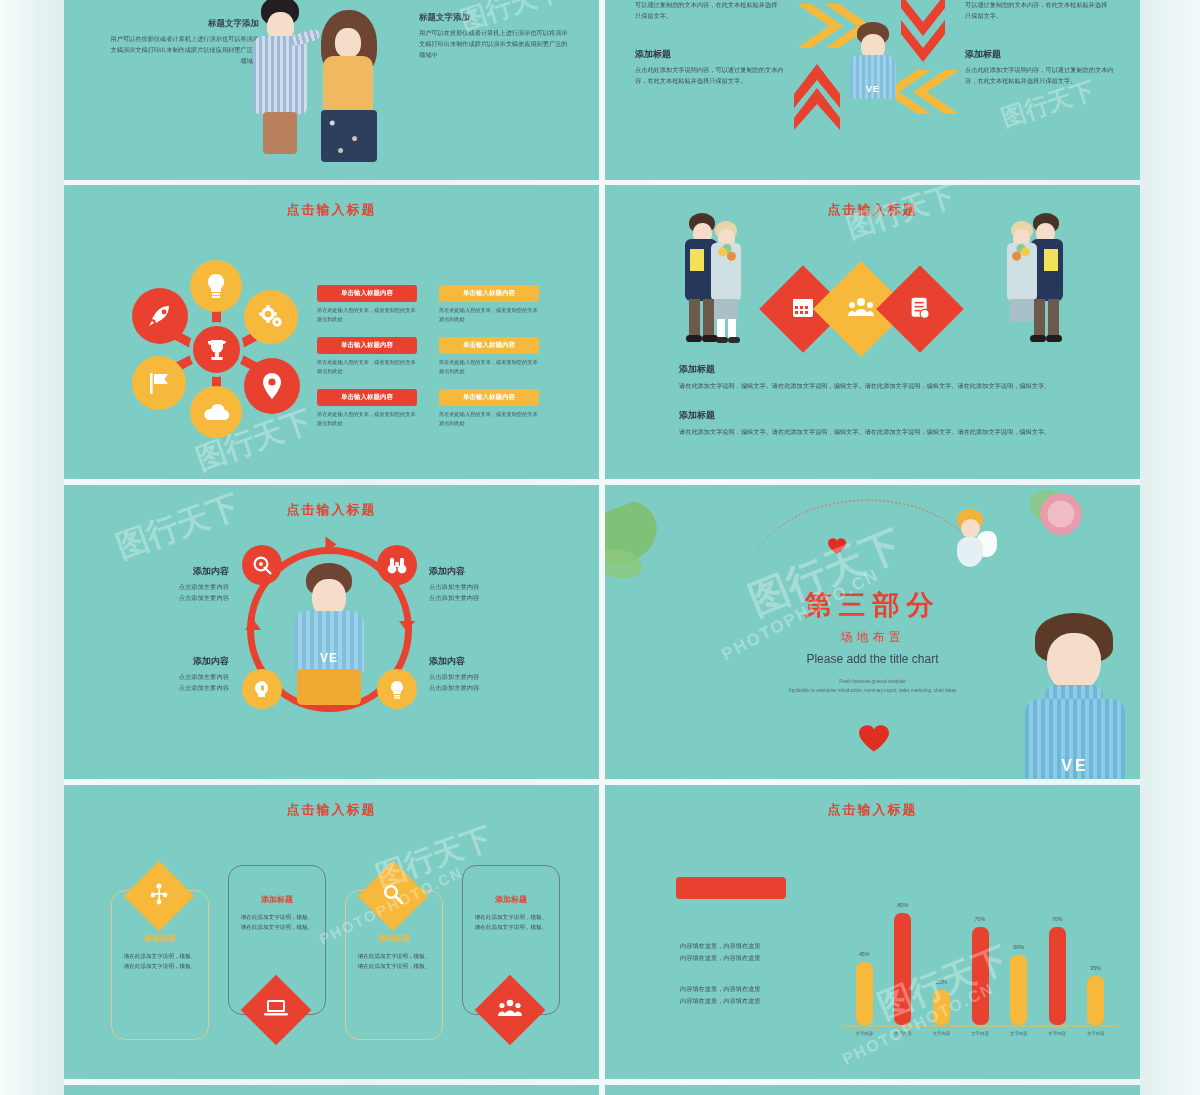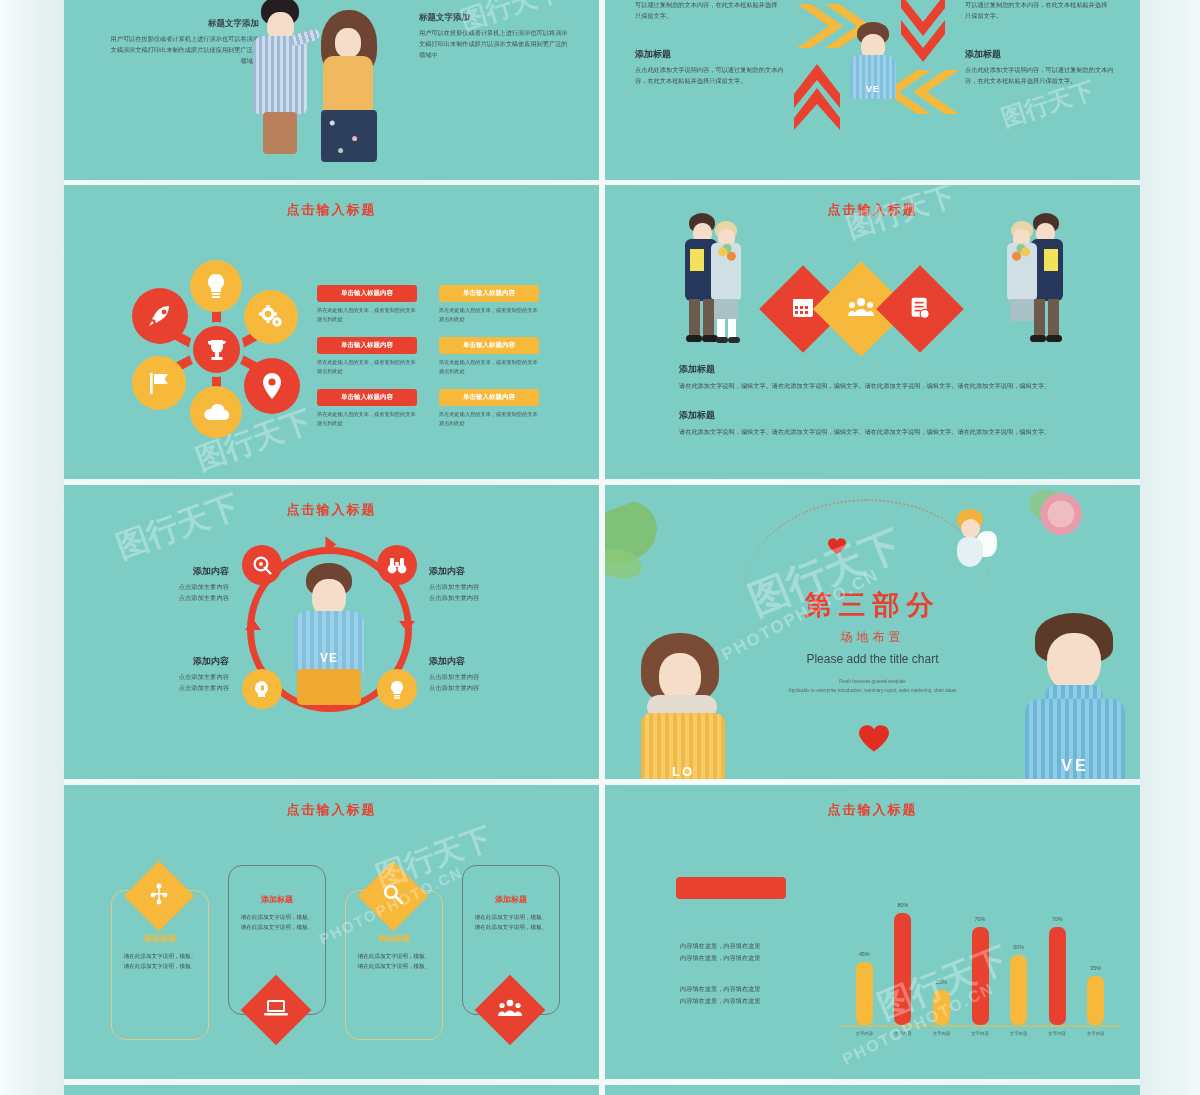--- a/index.html
+++ b/index.html
@@ -517,30 +517,20 @@
       <div>Fresh business general template</div>
       <div>Applicable to enterprise introduction, summary report, sales marketing, chart datas</div>
     </div>
 
     <div style="position:absolute;left:252px;top:238px;width:34px;height:30px;">
       <svg viewBox="0 0 24 22" width="34" height="30">
           <path d="M12 21S1 13.5 1 7.2A5.9 5.9 0 0 1 12 4.6 5.9 5.9 0 0 1 23 7.2C23 13.5 12 21 12 21z" fill="#e02f22"></path>
         </svg>
     </div>
 
-    <div style="position:absolute;left:28px;top:148px;width:100px;height:150px;">
-      <div class="hair" style="left:8px;top:0;width:78px;height:70px;background:#7b4c35;border-radius:48% 48% 38% 38%;"></div>
-      <div class="face" style="left:26px;top:20px;width:42px;height:48px;"></div>
-      <div style="position:absolute;left:14px;top:62px;width:70px;height:24px;background:#e4dbd0;border-radius:12px;"></div>
-      <div style="position:absolute;left:8px;top:80px;width:84px;height:70px;border-radius:10px 10px 0 0;
-           background:repeating-linear-gradient(90deg,#f0b844 0 4px,#f7cb68 4px 8px);display:flex;
-           align-items:flex-end;justify-content:center;padding-bottom:4px;">
-        <span style="color:#fff;font-size:13px;font-weight:bold;letter-spacing:2px;">LO</span>
-      </div>
-    </div>
 
     <div style="position:absolute;right:12px;top:128px;width:105px;height:168px;">
       <div class="hair" style="left:12px;top:0;width:78px;height:50px;background:#5c3a28;border-radius:50% 50% 30% 30%;"></div>
       <div class="face" style="left:24px;top:20px;width:54px;height:58px;"></div>
       <div style="position:absolute;left:22px;top:72px;width:58px;height:20px;border-radius:10px;
            background:repeating-linear-gradient(90deg,#6cb6d8 0 4px,#8fcbe4 4px 8px);"></div>
       <div style="position:absolute;left:2px;top:86px;width:100px;height:82px;border-radius:14px 14px 0 0;
            background:repeating-linear-gradient(90deg,#6cb6d8 0 4px,#8fcbe4 4px 8px);display:flex;
            align-items:flex-end;justify-content:center;padding-bottom:6px;">
         <span style="color:#fff;font-size:16px;font-weight:bold;letter-spacing:3px;">VE</span>

